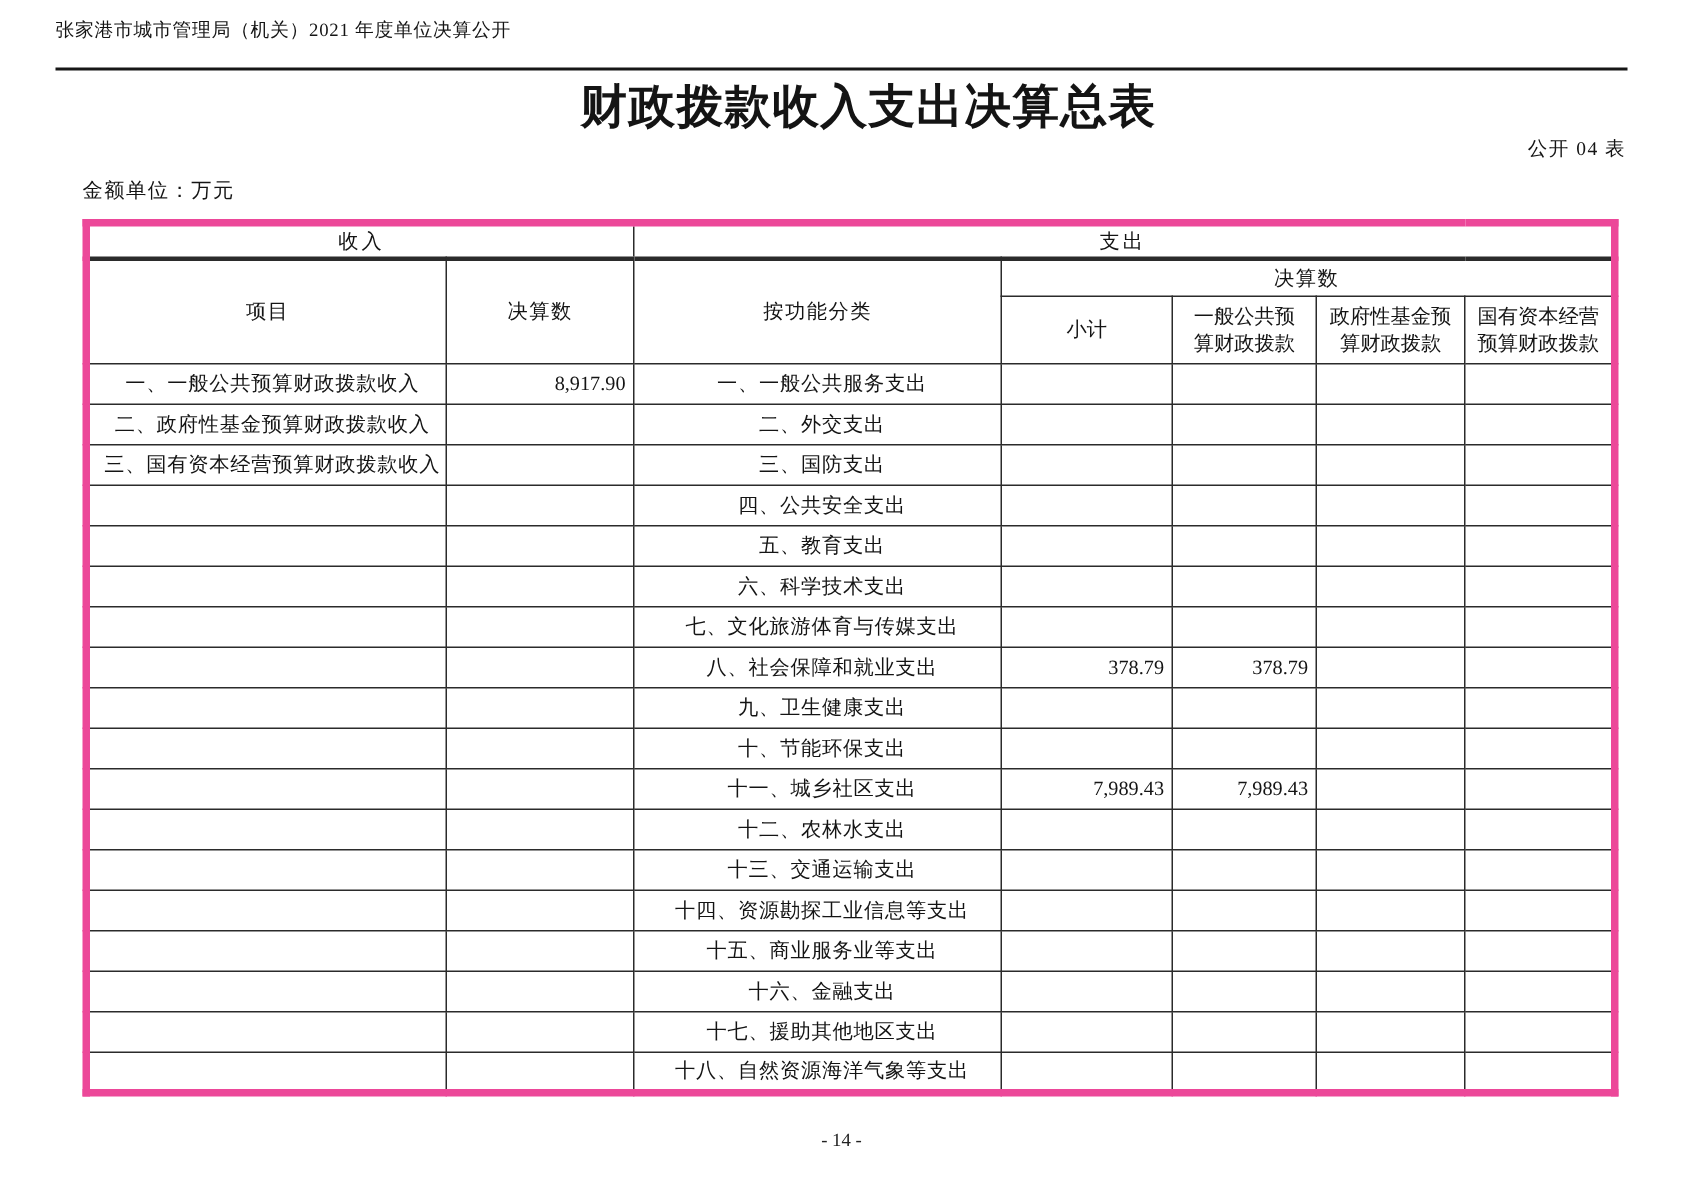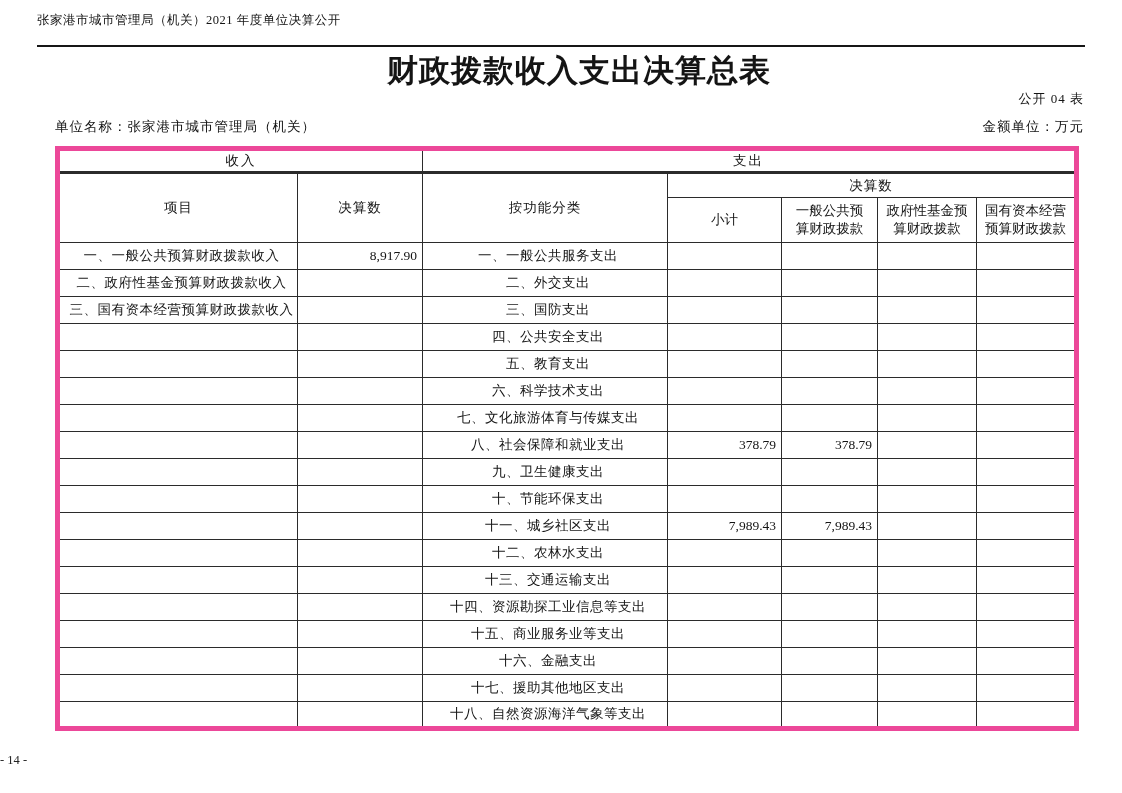--- a/index.html
+++ b/index.html
@@ -43,38 +43,37 @@
   tr.h1 th { height: 24px; border-bottom-width: 3px; text-align: center; letter-spacing: 2px; }
   tr.h2 th { height: 25px; text-align: center; letter-spacing: 1px; margin-left: 36px; }
   tr.h2 th.spans { vertical-align: middle; }
   tr.h3 th { height: 45px; text-align: center; white-space: pre-line; line-height: 1.35; }
   .fin-table tbody td { height: 27px; }
   .fin-table td.txt { text-align: center; padding-left: 6px; letter-spacing: 0.5px; }
   .fin-table td.num { text-align: right; padding-right: 5px; }
 
   .page-footer {
     position: absolute; top: 753px; left: 0; width: 100%;
-    text-align: left; font-size: 12.5px; color: #222;
+    text-align: center; font-size: 12.5px; color: #222;
   }
 </style>
 </head>
 <body>
 
 <div class="page">
 
   <div class="doc-header">
     <span>张家港市城市管理局（机关）2021 年度单位决算公开</span>
   </div>
 
   <h1 class="title">财政拨款收入支出决算总表</h1>
 
   <div class="table-code">公开 04 表</div>
 
   <div class="meta-row">
-    <span>单位名称：张家港市城市管理局（机关）</span>
     <span>金额单位：万元</span>
   </div>
 
   <table class="fin-table">
     <colgroup>
       <col style="width:240px">
         <col style="width:125px">
         <col style="width:245px">
       <col style="width:114px">
         <col style="width:96px">

